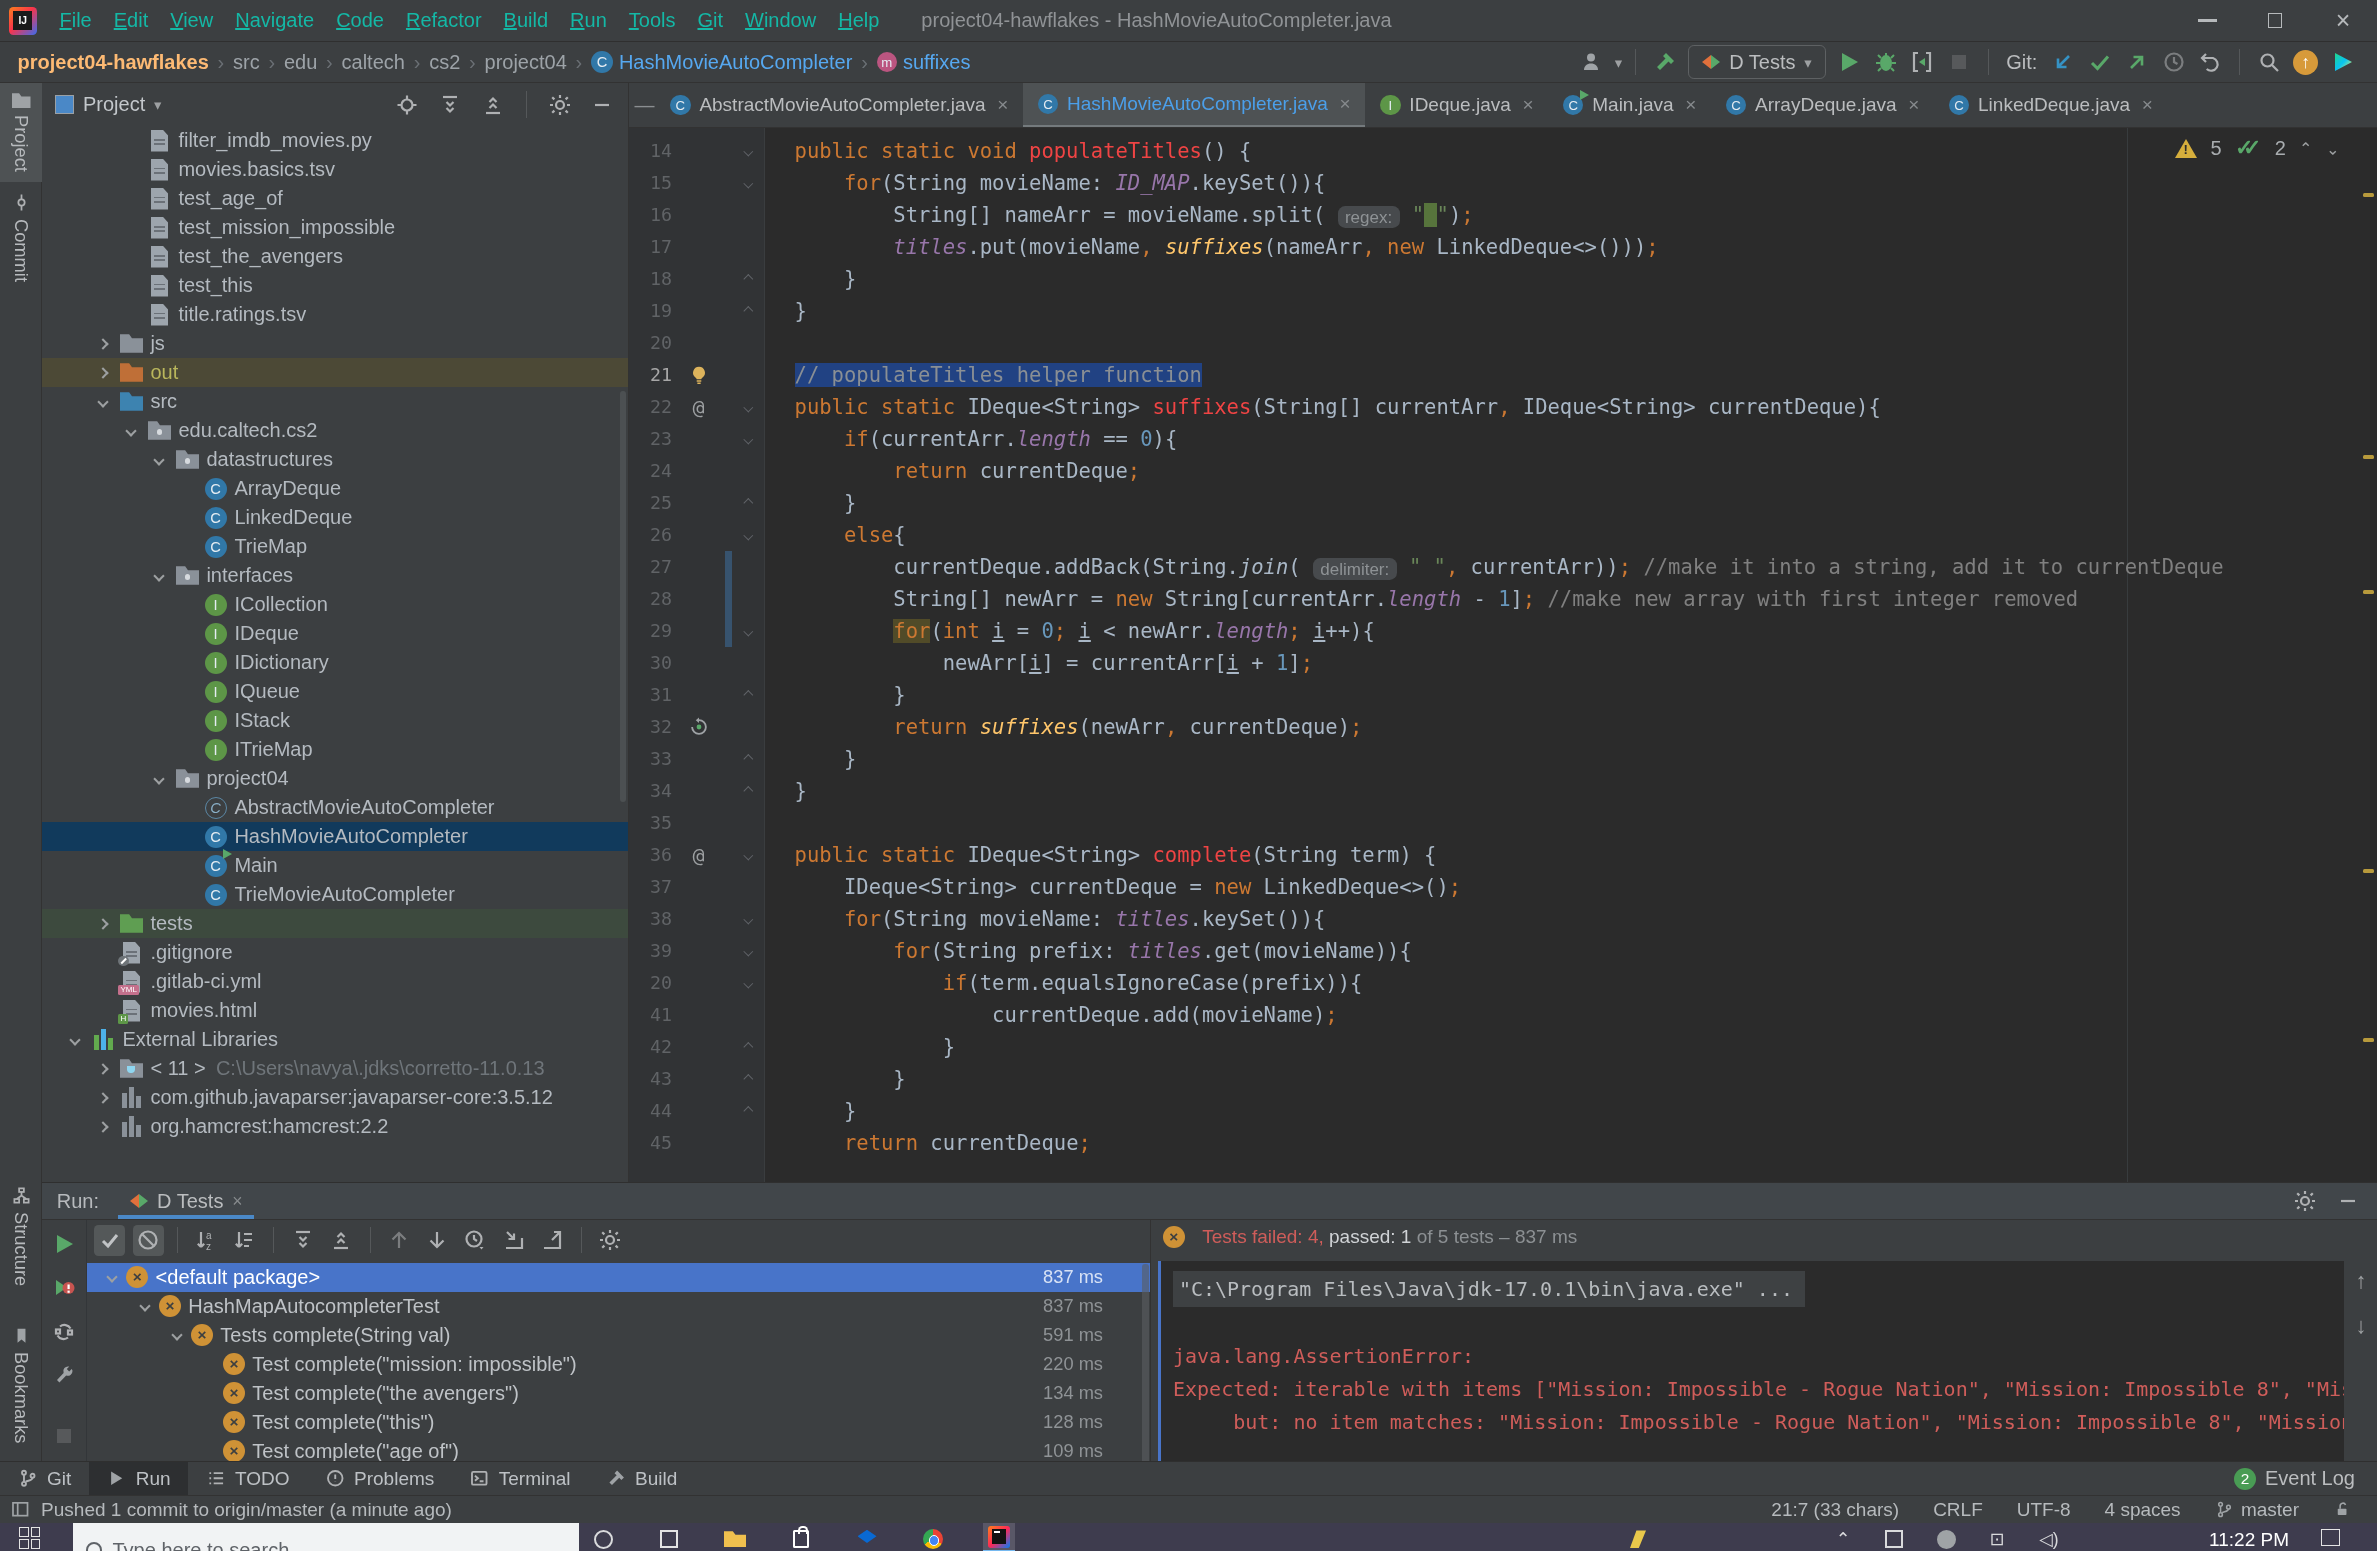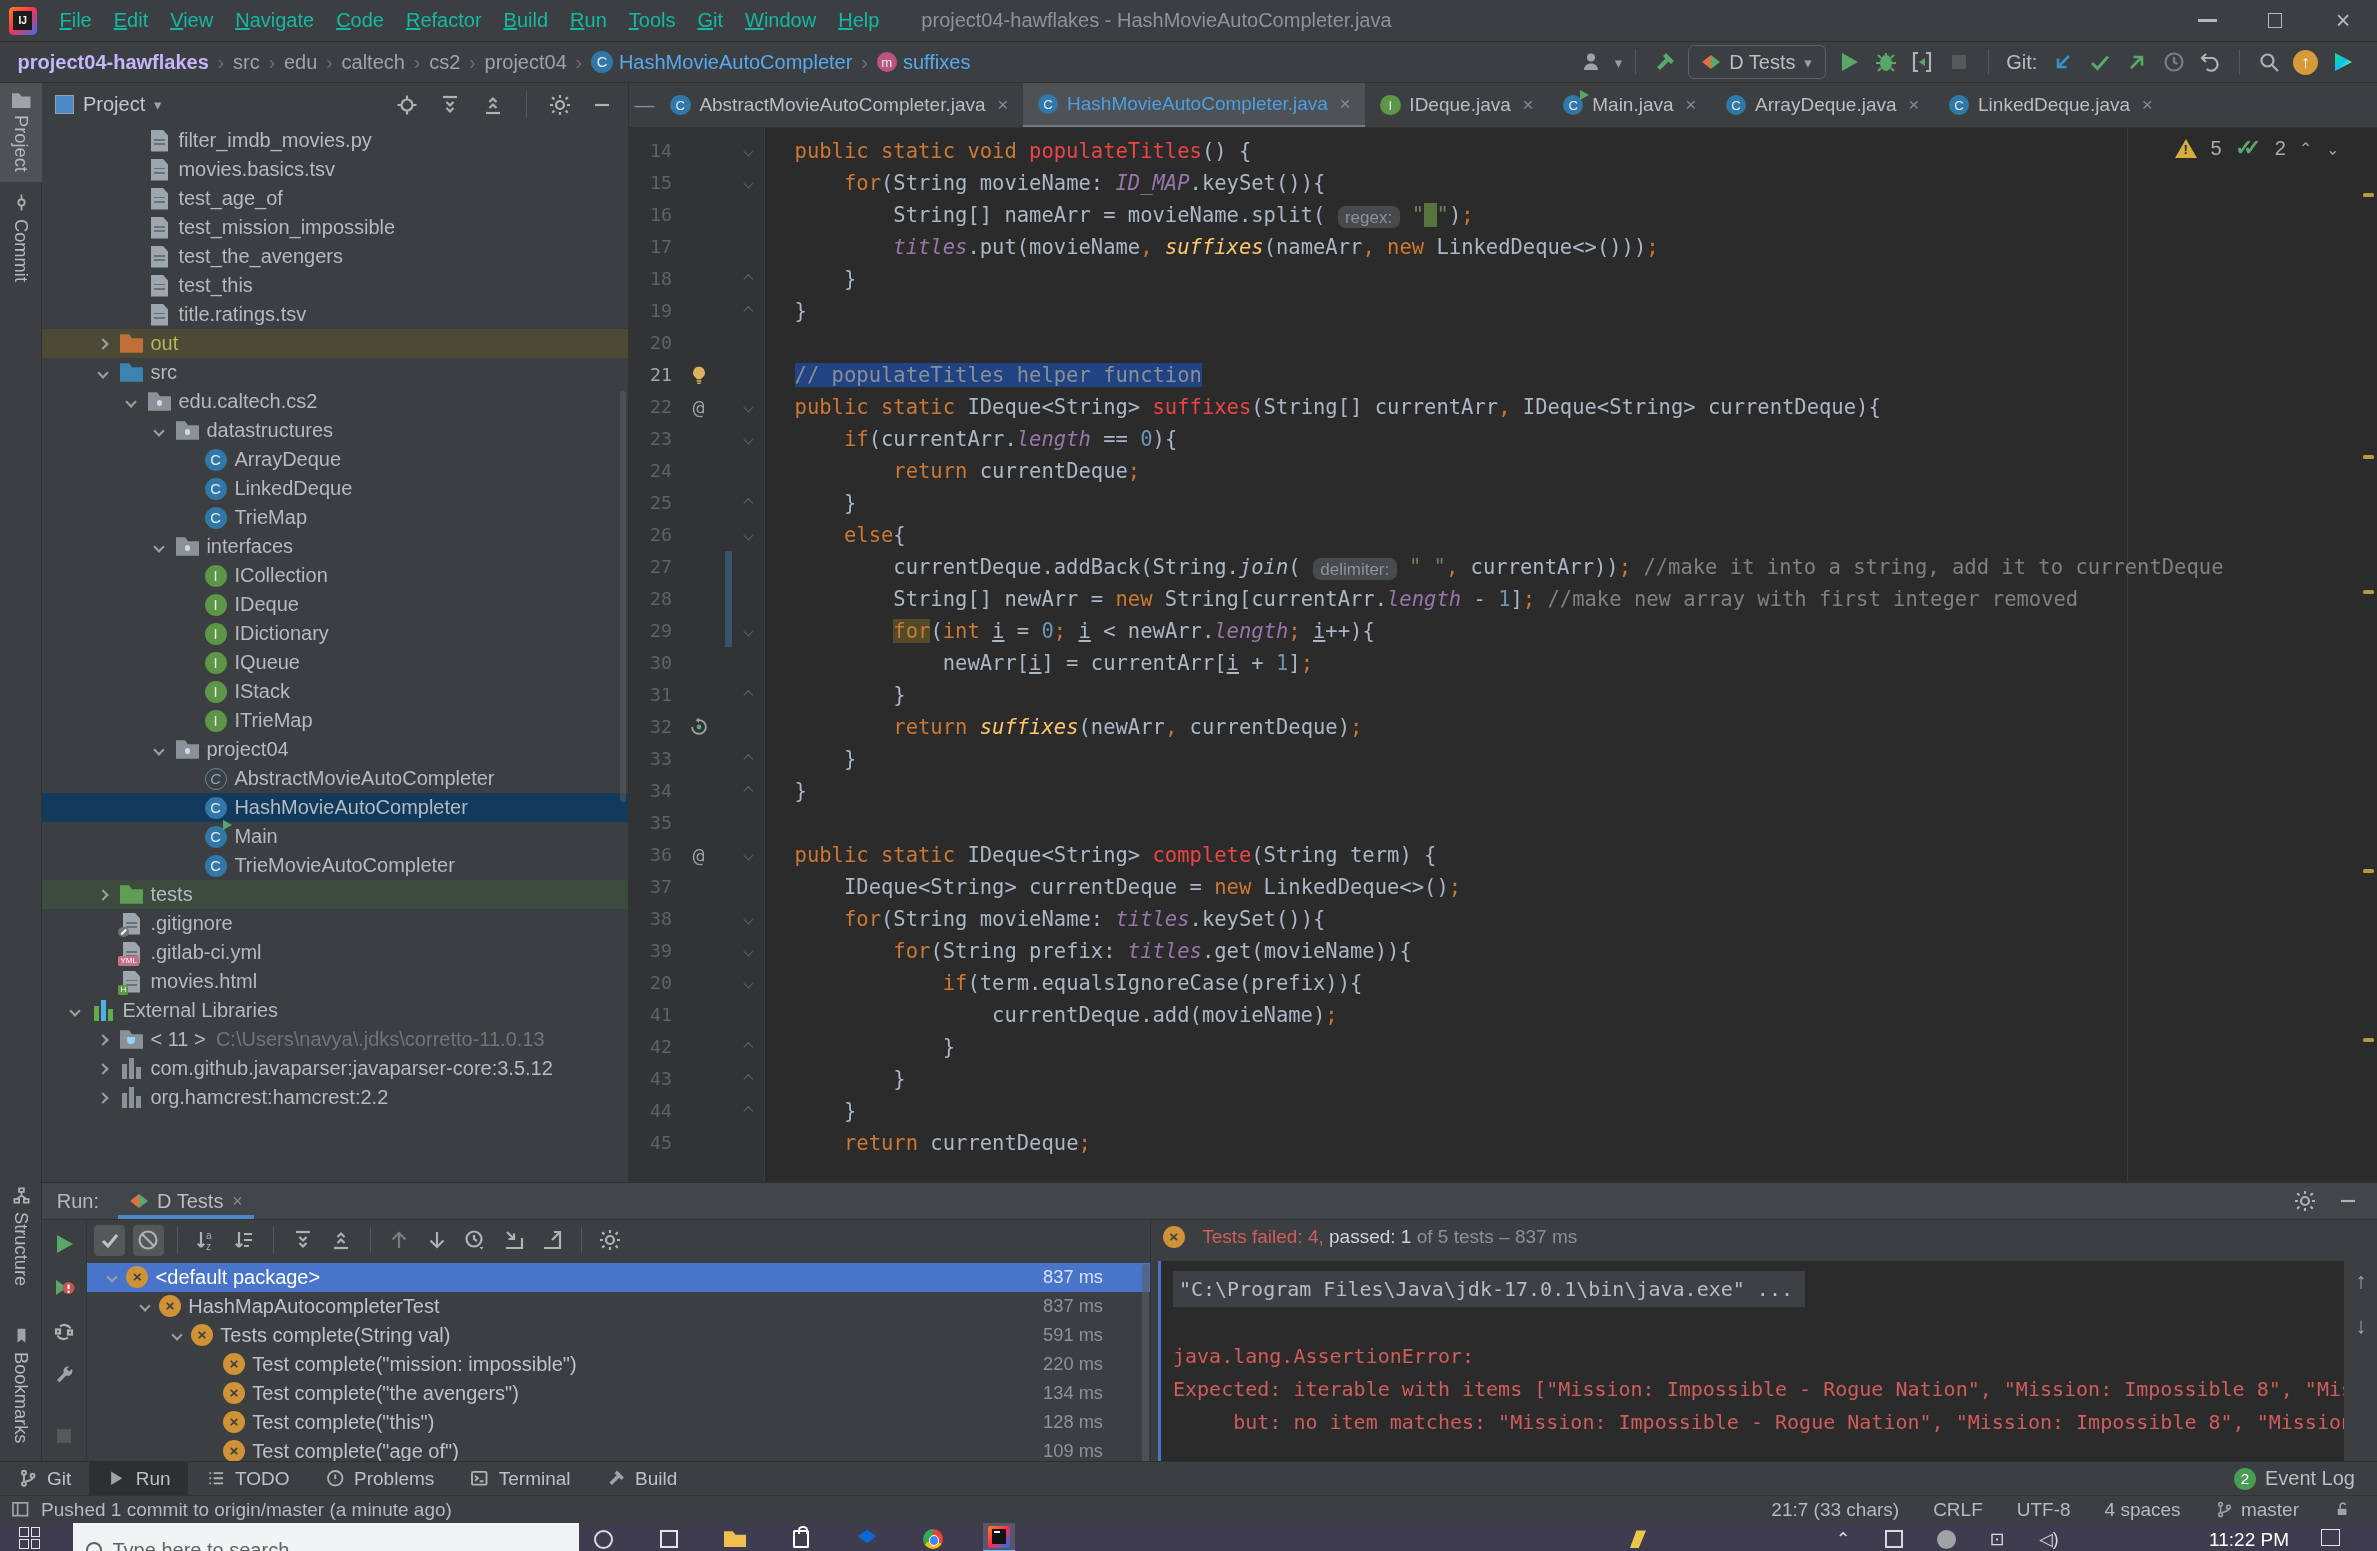--- a/index.html
+++ b/index.html
@@ -24,21 +24,21 @@
   .wc{width:68px;display:flex;align-items:center;justify-content:center;color:#b6b9bb}
   .wc .bar{width:19px;height:2.2px;background:#b6b9bb}
   .wc .rest{width:14.7px;height:14.7px;border:1.5px solid #b6b9bb;position:relative;background:#3c3f41}
   .wc .rest::before{content:"";position:absolute;left:2.9px;top:-5.9px;width:14.7px;height:14.7px;border:1.5px solid #b6b9bb;z-index:-1}
   .wc .x{font-size:25px;line-height:1}
 
   
   #navbar{position:absolute;left:0;top:42px;width:100%;height:41px;background:#3c3f41;display:flex;align-items:center;border-bottom:0.7px solid #323232}
   #crumbs{display:flex;align-items:center;padding-left:17.6px;gap:4.4px}
   .crumb{display:flex;align-items:center;gap:5.9px;color:#9da3a8}
-  .crumb.bold{font-weight:bold;color:#c4b5fd}
+  .crumb.bold{font-weight:bold;color:#fdba74}
   .crumb.acc{color:#56a8f0}
   .bsep{color:#6b7075;padding:0 4.4px}
   #navtools{margin-left:auto;display:flex;align-items:center;gap:7.3px;padding-right:19px}
   #cfgchip{display:flex;align-items:center;gap:8.8px;border:0.7px solid #5e6163;border-radius:5.9px;padding:2.9px 13.2px;height:34px}
   .rci{display:inline-flex;align-items:center;gap:0.7px}
   .rci .t1{width:0;height:0;border-top:7.3px solid transparent;border-bottom:7.3px solid transparent;border-right:9.5px solid #e0703c}
   .rci .t2{width:0;height:0;border-top:7.3px solid transparent;border-bottom:7.3px solid transparent;border-left:9.5px solid #59a869}
   .ddarrow{color:#9da0a2;font-size:14.7px}
   #gitlabel{color:#bbbdbf;margin:0 2.9px 0 4.4px}
   .ocirc{width:25px;height:25px;border-radius:50%;background:#d79a3a;color:#fff;display:flex;align-items:center;justify-content:center;font-size:17.6px;font-weight:bold}
@@ -486,20 +486,29 @@
           <span class="fic"></span>
         </span>
         <span class="tlabel">test_this</span>
       </div>
       <div class="trow" style="padding-left: 75px;">
         <span class="chvslot"></span>
         <span class="ti">
           <span class="fic"></span>
         </span>
         <span class="tlabel">title.ratings.tsv</span>
+      </div>
+      <div class="trow" style="padding-left: 47px;">
+        <span class="chvslot">
+          <i class="chv r"></i>
+        </span>
+        <span class="ti">
+          <span class="fol" style="--fc:#8a9199"></span>
+        </span>
+        <span class="tlabel">js</span>
       </div>
       <div class="trow hl-out" style="padding-left: 47px;">
         <span class="chvslot">
           <i class="chv r"></i>
         </span>
         <span class="ti">
           <span class="fol" style="--fc:#bf6f37"></span>
         </span>
         <span class="tlabel">out</span>
       </div>

